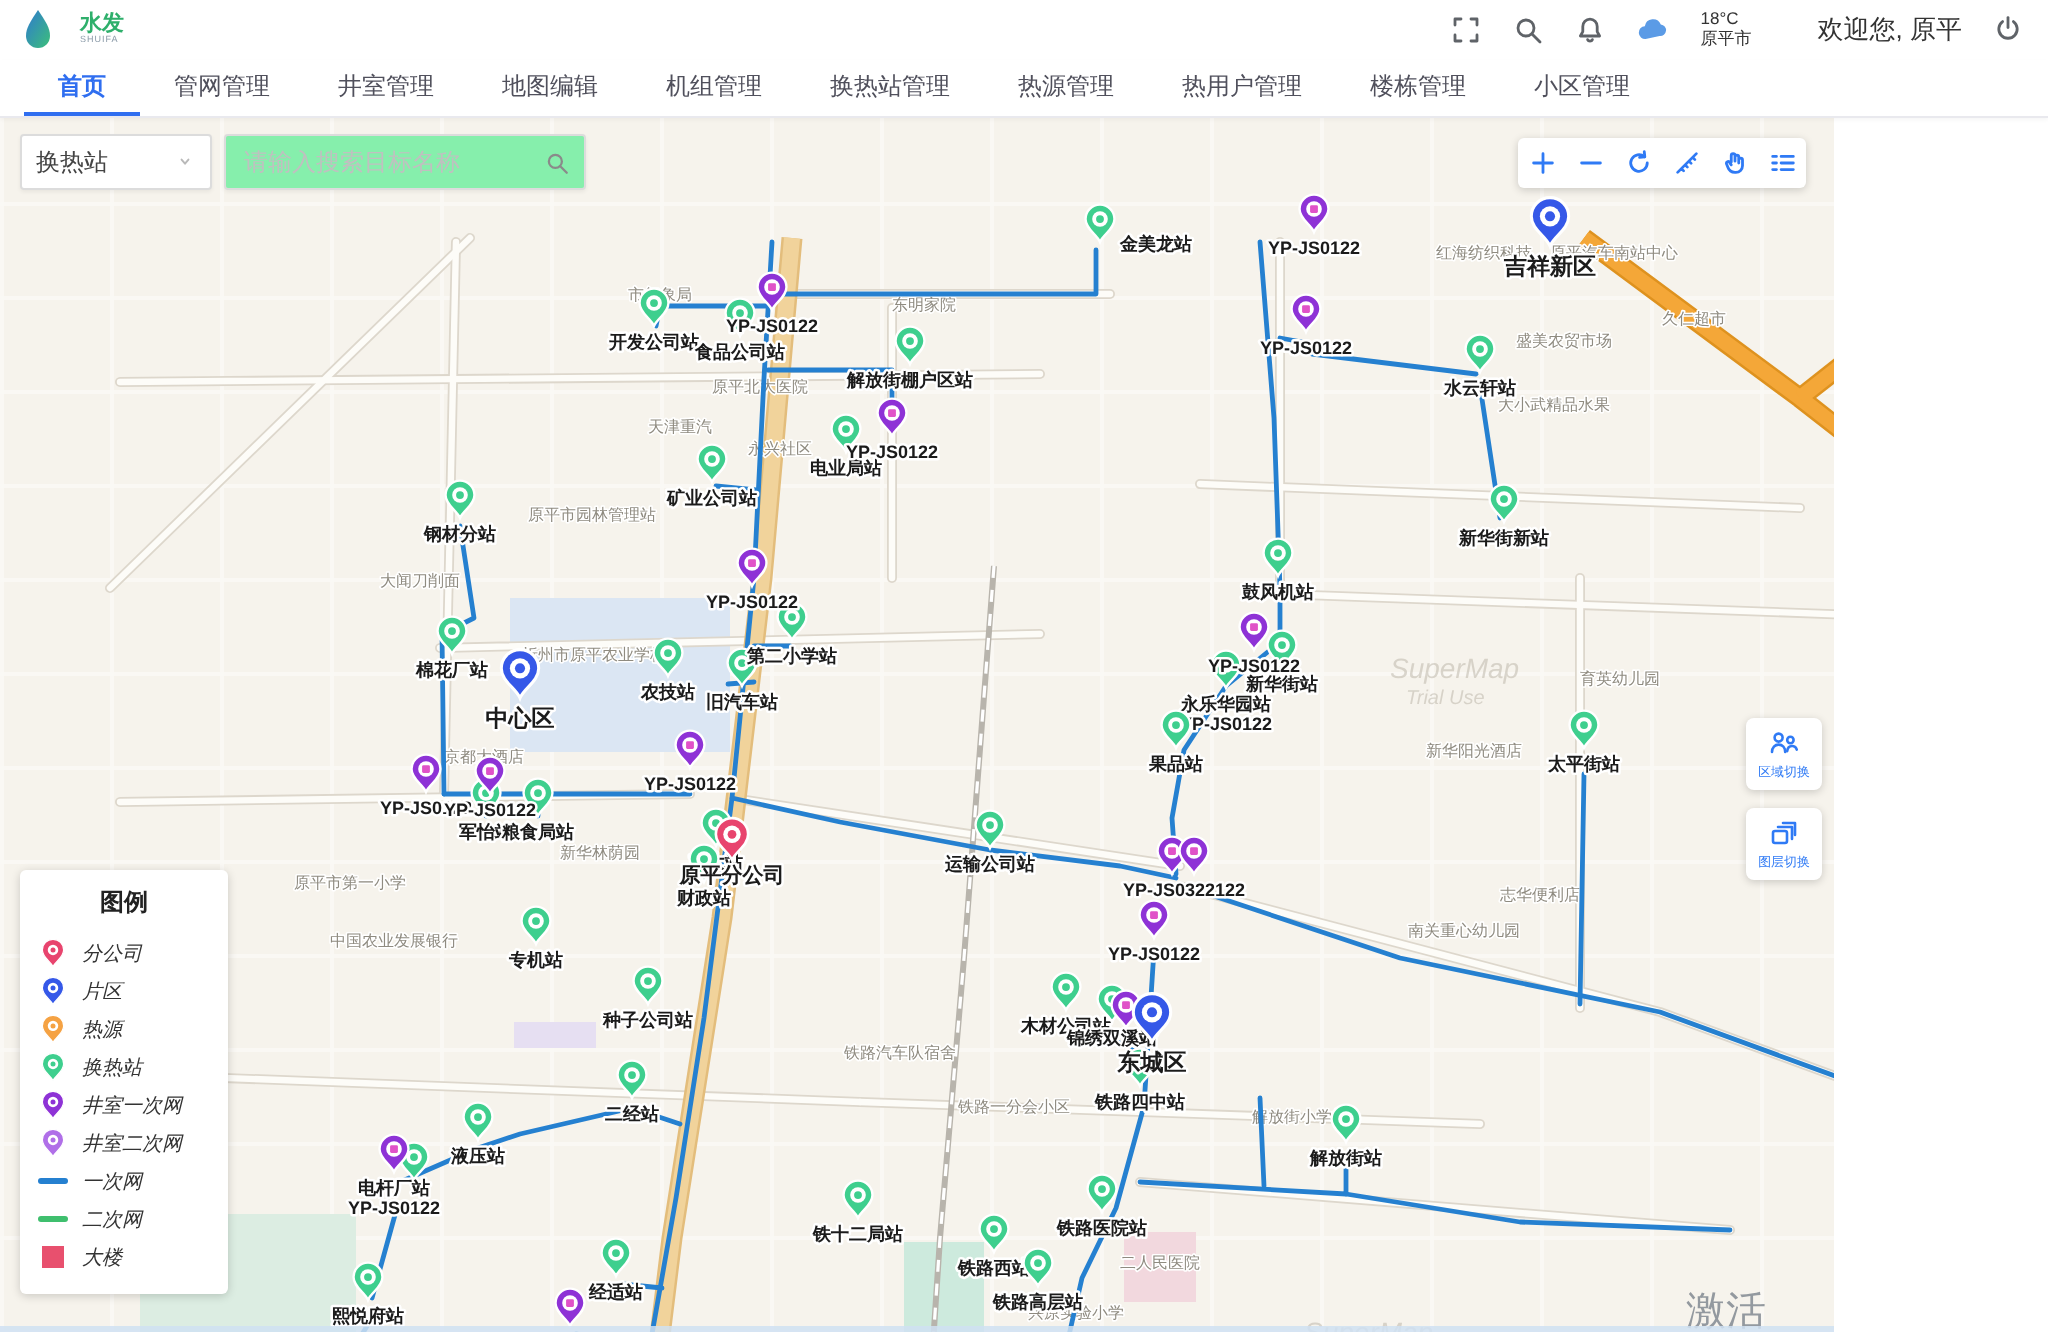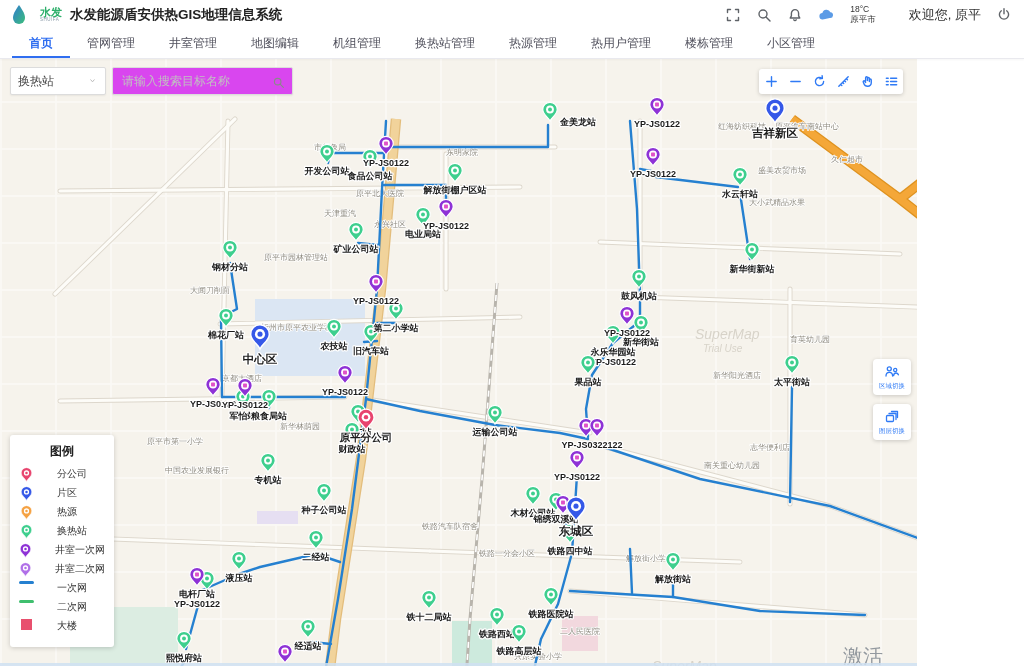--- a/index.html
+++ b/index.html
@@ -37,21 +37,21 @@
      opacity:.55;}
   .map svg.basemap{position:absolute;left:0;top:0;}
 
   
   .searchbar{position:absolute;top:8px;left:10px;display:flex;gap:6px;z-index:6;}
   .sel{width:80px;height:26px;background:#fff;border:1px solid #dcdcdc;border-radius:2px;
        display:flex;align-items:center;justify-content:space-between;padding:0 7px;font-size:12px;color:#444;
        box-shadow:0 1px 2px rgba(0,0,0,.06);cursor:pointer;}
   .sel .ch{width:11px;height:11px;color:#b9b9b9;}
   .sel .ch svg{width:100%;height:100%;fill:none;stroke:currentColor;stroke-width:1.6;}
-  .inp{width:165px;height:26px;background:#d946ef;border:1px solid #dcdcdc;border-radius:2px;
+  .inp{width:165px;height:26px;background:#86efac;border:1px solid #dcdcdc;border-radius:2px;
        display:flex;align-items:center;padding:0 7px;box-shadow:0 1px 2px rgba(0,0,0,.06);}
   .inp input{border:none;outline:none;flex:1;font-size:12px;color:#333;font-family:inherit;min-width:0;background:transparent;}
   .inp input::placeholder{color:#c0c0c0;}
   .inp .sic{width:13px;height:13px;color:#8a8a8a;}
   .inp .sic svg{width:100%;height:100%;fill:none;stroke:currentColor;stroke-width:1.5;stroke-linecap:round;}
 
   
   .toolbar{position:absolute;top:10px;right:14px;background:#fff;border-radius:3px;
        box-shadow:0 1px 4px rgba(0,0,0,.18);display:flex;z-index:6;}
   .tbtn{width:24px;height:25px;display:flex;align-items:center;justify-content:center;color:#2f7af5;cursor:pointer;}
@@ -62,21 +62,21 @@
   .sbtn{width:38px;height:36px;background:#fff;border-radius:4px;box-shadow:0 1px 4px rgba(0,0,0,.18);
        display:flex;flex-direction:column;align-items:center;justify-content:center;cursor:pointer;}
   .sbtn .si{width:16px;height:16px;color:#2f7af5;}
   .sbtn .si svg{width:100%;height:100%;fill:none;stroke:currentColor;stroke-width:1.3;stroke-linecap:round;stroke-linejoin:round;}
   .sbtn .sl{font-size:7px;color:#2f7af5;transform:scale(.92);white-space:nowrap;margin-top:1px;}
 
   
   .legend{position:absolute;left:10px;bottom:20px;width:86px;background:#fff;border-radius:3px;
        box-shadow:0 1px 5px rgba(0,0,0,.18);padding:8px 9px 9px;z-index:6;}
   .lg-title{text-align:center;font-size:12px;font-weight:bold;color:#222;margin-bottom:7px;}
-  .lg-item{display:flex;align-items:flex-start;gap:23px;height:19px;}
+  .lg-item{display:flex;align-items:center;gap:7px;height:19px;font-style:italic;}
   .lg-ic{width:15px;display:flex;justify-content:center;}
   .lg-lb{font-size:10px;color:#333;white-space:nowrap;}
   .lg-line{width:16px;height:3px;border-radius:2px;}
   .lg-sq{width:11px;height:11px;}
 
   
   .winwm{position:absolute;left:843px;top:584px;z-index:4;color:#93999f;line-height:1.35;pointer-events:none;}
   .winwm .w1{font-size:20px;}
   .winwm .w2{font-size:9.5px;color:#9ba1a7;}
 
@@ -96,21 +96,20 @@
               <stop offset="1" stop-color="#3cbf7a"></stop>
         </linearGradient>
           </defs>
         <path d="M9 1C5 7 3 10 3 14a6 6 0 0 0 12 0c0-4-2-7-6-13Z" fill="url(#lg1)"></path>
       </svg>
       <div class="logo-txt">
         <span class="logo-cn">水发</span>
         <span class="logo-en">SHUIFA</span>
       </div>
     </div>
-    <div class="hdr-title">水发能源盾安供热GIS地理信息系统</div>
     <div class="hdr-sp"></div>
     <div class="hdr-right">
       <span class="hicon">
           <svg viewBox="0 0 16 16" style="width:100%;height:100%;fill:none;stroke:currentColor;stroke-width:1.4;stroke-linecap:round;stroke-linejoin:round">
             <path d="M2.5 5.5v-3h3M10.5 2.5h3v3M13.5 10.5v3h-3M5.5 13.5h-3v-3"></path>
           </svg>
         </span>
       <span class="hicon">
           <svg viewBox="0 0 16 16" style="width:100%;height:100%;fill:none;stroke:currentColor;stroke-width:1.4;stroke-linecap:round;stroke-linejoin:round">
             <circle cx="7" cy="7" r="4"></circle>

